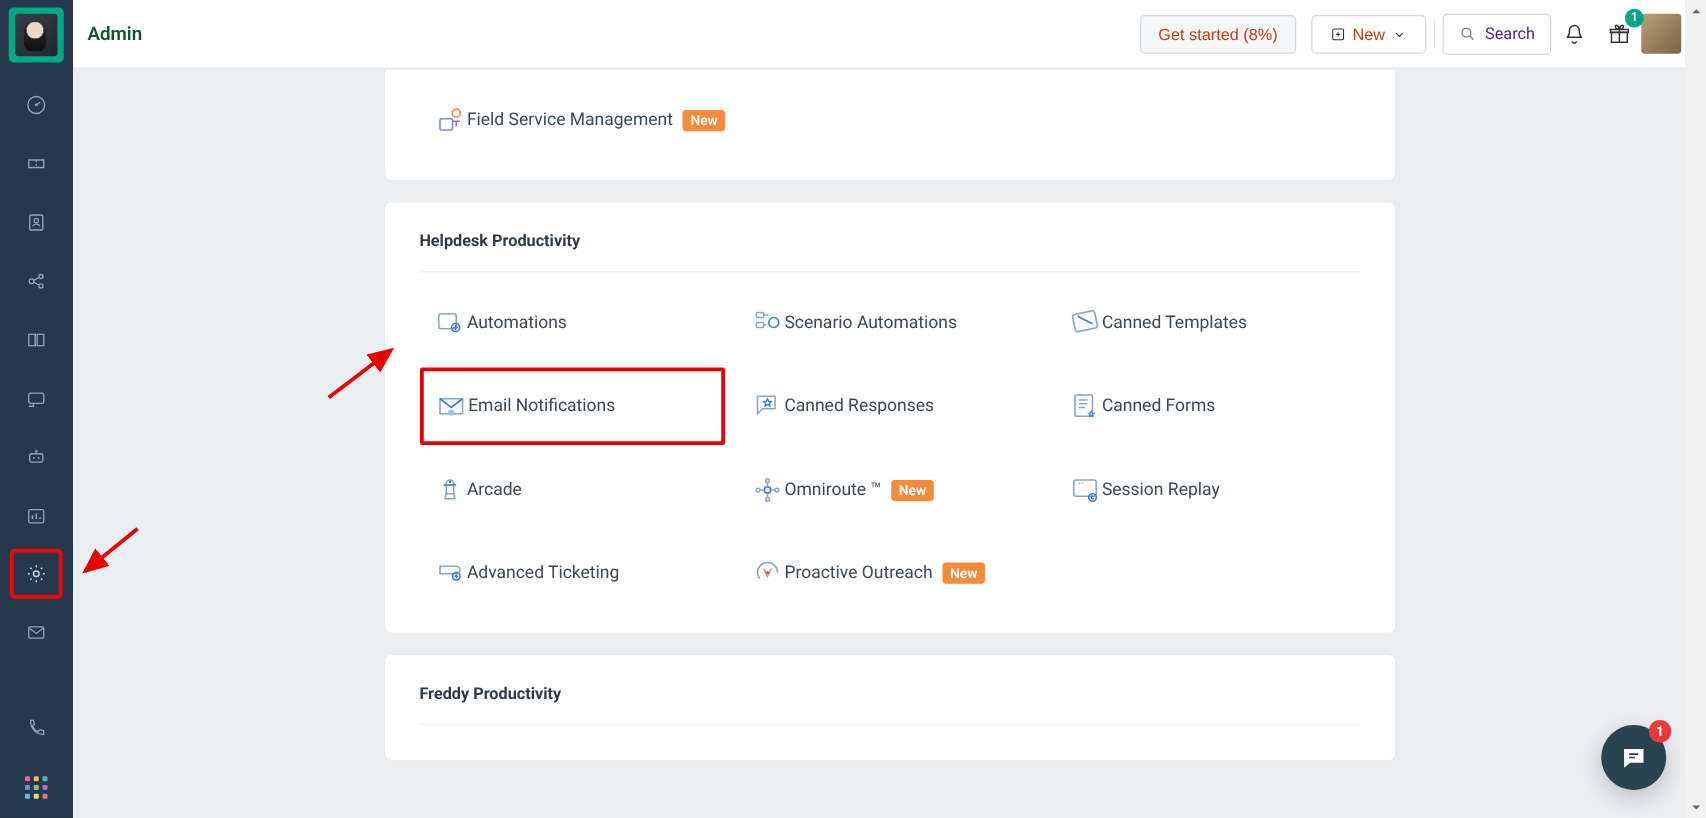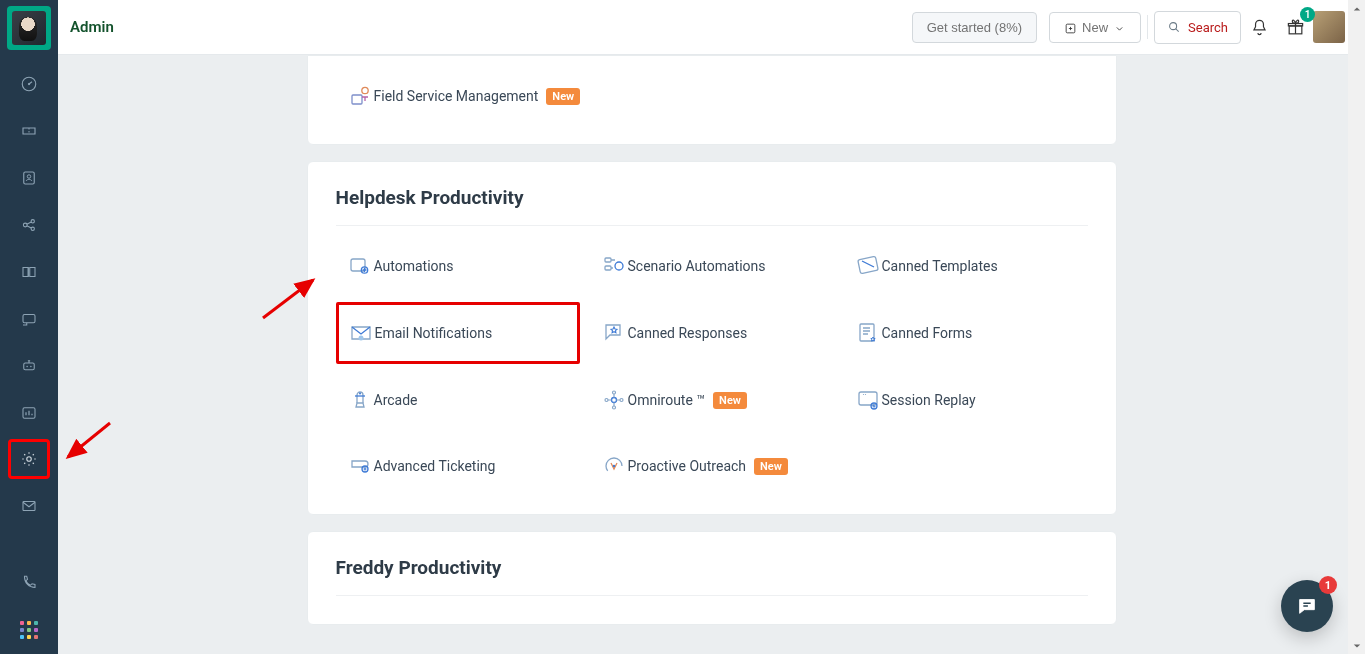--- a/index.html
+++ b/index.html
@@ -76,30 +76,30 @@
   .topbar .page-title{
     font-size:15px; color:#14532d; font-weight:600;
   }
   .topbar-spacer{ flex:1; }
   .top-btn {
     border:1px solid #d3d8dc;
     background:#f5f7f9;
     border-radius:4px;
     padding:7px 14px;
     font-size:13px;
-    color:#737373;
-    display:flex; align-items:flex-end; gap:5px;
+    color:#c2410c;
+    display:flex; align-items:center; gap:5px;
     cursor:pointer;
   }
   .top-btn.light{ background:#fff; }
   .top-btn svg{ width:13px;height:13px;stroke:#333;fill:none;stroke-width:1.6; }
   .search-pill{
     border:1px solid #d3d8dc; border-radius:4px;
     padding:8px 12px; display:flex; align-items:flex-start;
-    color:#b91c1c; font-size:13px; gap:7px; cursor:pointer;
+    color:#4c1d95; font-size:13px; gap:7px; cursor:pointer;
     background:#fff;
   }
   .search-pill svg{width:14px;height:14px;stroke:#6b7b87;fill:none;stroke-width:1.8;}
   .icon-btn{
     width:36px;height:36px;display:flex;align-items:center;justify-content:center;
     cursor:pointer; position:relative;
   }
   .icon-btn svg{width:19px;height:19px;stroke:#333;fill:none;stroke-width:1.5;}
   .gift-badge{
     position:absolute; top:-2px; right:-2px;
@@ -126,21 +126,21 @@
   .card{
     width:810px;
     background:#fff;
     border-radius:6px;
     border:1px solid #e8ecee;
     margin-top:16px;
     padding:24px 28px 18px 28px;
   }
   .card.first{ margin-top:0; border-top-left-radius:0; border-top-right-radius:0; padding-top:10px; }
   .section-title{
-    font-size:19px; font-weight:700; color:#2e3b47;
+    font-size:13px; font-weight:700; color:#2e3b47;
     padding-bottom:16px; border-bottom:1px solid #eef0f2;
     margin-bottom:10px;
   }
   .grid{
     display:grid;
     grid-template-columns: repeat(3, 1fr);
     row-gap:6px;
     column-gap:10px;
   }
   .row-single{ display:flex; }

